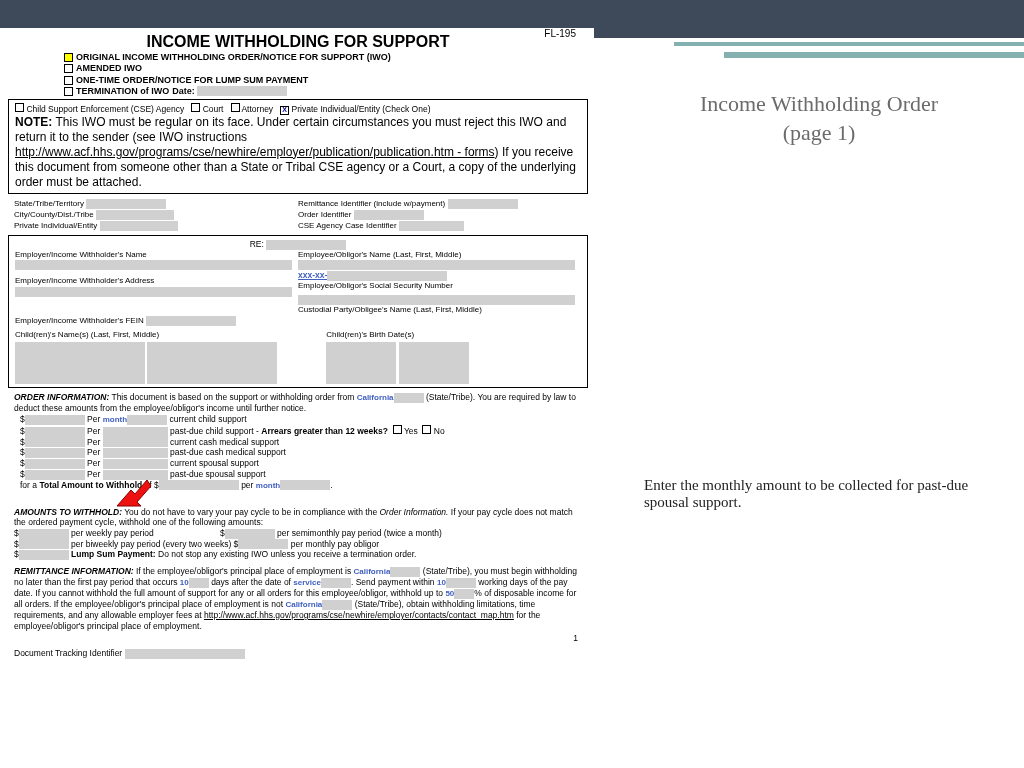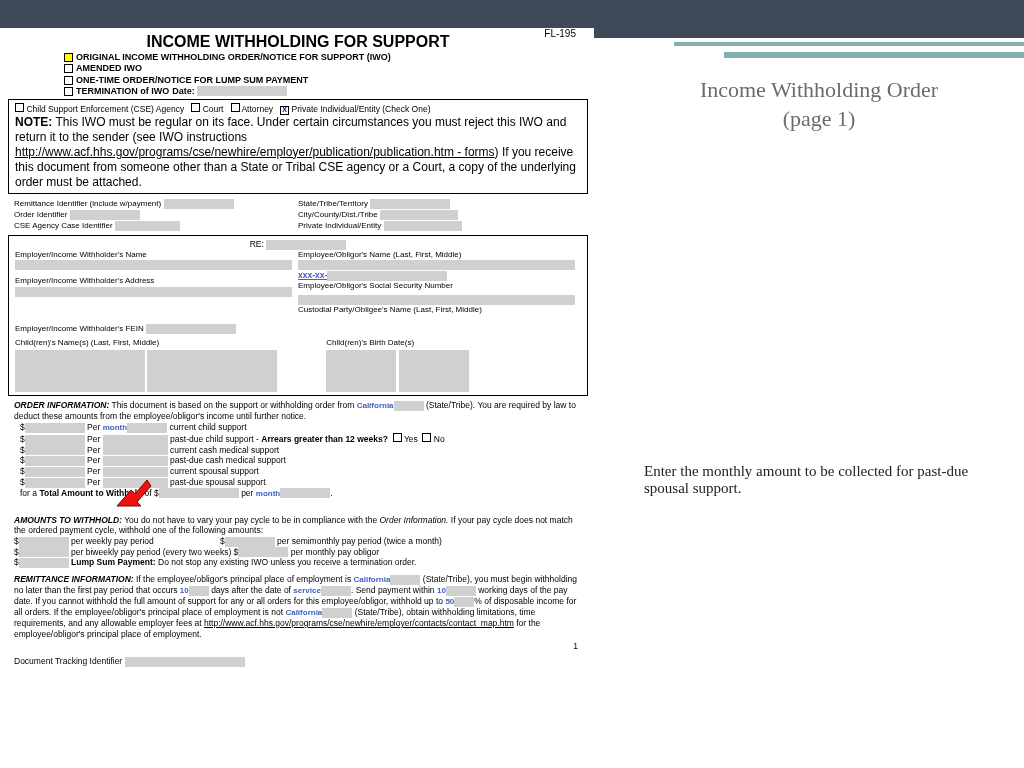--- a/index.html
+++ b/index.html
@@ -22,21 +22,21 @@
 .link { text-decoration: underline; }
 .cols { display: flex; gap: 0; }
 .col { flex: 1; }
 .lbl { font-size: 8px; }
 .bluetx { color: #4060c0; font-weight: bold; font-size: 8px; }
 .bigblock { display: inline-block; background: #d0d0d0; width: 130px; height: 42px; margin-top: 2px; vertical-align: top; }
 .orderrow { margin-left: 6px; }
 .ssn { color: #4060c0; font-weight: bold; text-decoration: underline; font-size: 8.5px; }
 .arrow { position: absolute; left: 115px; top: 480px; width: 40px; height: 30px; pointer-events: none; }
 .arrow svg { width: 100%; height: 100%; }
-.sidepanel { position: absolute; right: 30px; top: 76px; width: 350px; }
+.sidepanel { position: absolute; right: 30px; top: 90px; width: 350px; }
 .sidetitle { font-family: Georgia, serif; font-size: 22px; color: #6b6b6b; text-align: center; line-height: 1.3; }
 .sidebody { font-family: Georgia, serif; font-size: 15px; color: #222; margin-top: 330px; }
 .pgnum { text-align: right; margin-right: 10px; font-size: 8.5px; }
 </style>
 </head>
 <body>
 
 <div class="topbar"></div>
 <div class="topbar2"></div>
 <div class="accent"></div>
@@ -66,28 +66,28 @@
  <div class="section">
   <span class="box"></span> <span>Child Support Enforcement (CSE) Agency</span>&nbsp;&nbsp;
   <span class="box"></span> <span>Court</span>&nbsp;&nbsp;
   <span class="box"></span> <span>Attorney</span>&nbsp;&nbsp;
   <span class="box xbox">X</span> <span>Private Individual/Entity   (Check One)</span>
   <div class="note"><b>NOTE:</b><span> This IWO must be regular on its face. Under certain circumstances you must reject this IWO and return it to the sender (see IWO instructions </span><span class="link">http://www.acf.hhs.gov/programs/cse/newhire/employer/publication/publication.htm - forms</span><span>) If you receive this document from someone other than a State or Tribal CSE agency or a Court, a copy of the underlying order must be attached.</span></div>
  </div>
 
  <div class="cols" style="padding:2px 6px">
   <div class="col">
+   <div><span class="lbl">State/Tribe/Territory</span> <span class="gfield" style="width:80px"></span></div>
+   <div><span class="lbl">City/County/Dist./Tribe</span> <span class="gfield" style="width:78px"></span></div>
+   <div><span class="lbl">Private Individual/Entity</span> <span class="gfield" style="width:78px"></span></div>
+  </div>
+  <div class="col">
    <div><span class="lbl">Remittance Identifier (include w/payment)</span> <span class="gfield" style="width:70px"></span></div>
    <div><span class="lbl">Order Identifier</span> <span class="gfield" style="width:70px"></span></div>
    <div><span class="lbl">CSE Agency Case Identifier</span> <span class="gfield" style="width:65px"></span></div>
-  </div>
-  <div class="col">
-   <div><span class="lbl">State/Tribe/Territory</span> <span class="gfield" style="width:80px"></span></div>
-   <div><span class="lbl">City/County/Dist./Tribe</span> <span class="gfield" style="width:78px"></span></div>
-   <div><span class="lbl">Private Individual/Entity</span> <span class="gfield" style="width:78px"></span></div>
   </div>
  </div>
 
  <div class="section">
   <div style="text-align:center"><span>RE:</span> <span class="gfield" style="width:80px"></span></div>
   <div class="cols">
    <div class="col">
     <div class="lbl">Employer/Income Withholder's Name</div>
     <div class="gfield" style="width:98%"></div>
     <div class="lbl" style="margin-top:6px">Employer/Income Withholder's Address</div>
@@ -95,21 +95,21 @@
    </div>
    <div class="col">
     <div class="lbl">Employee/Obligor's Name (Last, First, Middle)</div>
     <div class="gfield" style="width:98%"></div>
     <div><span class="ssn">xxx-xx-</span><span class="gfield" style="width:120px"></span></div>
     <div class="lbl">Employee/Obligor's Social Security Number</div>
     <div class="gfield" style="width:98%;margin-top:4px"></div>
     <div class="lbl">Custodial Party/Obligee's Name (Last, First, Middle)</div>
    </div>
   </div>
-  <div style="margin-top:8px"><span class="lbl">Employer/Income Withholder's FEIN</span> <span class="gfield" style="width:90px"></span></div>
+  <div style=""><span class="lbl">Employer/Income Withholder's FEIN</span> <span class="gfield" style="width:90px"></span></div>
   <div class="cols" style="margin-top:4px">
    <div style="width:55%">
     <div class="lbl">Child(ren)'s Name(s) (Last, First, Middle)</div>
     <span class="bigblock"></span>
     <span class="bigblock"></span>
    </div>
    <div style="width:45%">
     <div class="lbl">Child(ren)'s Birth Date(s)</div>
     <span class="bigblock" style="width:70px"></span>
     <span class="bigblock" style="width:70px"></span>

